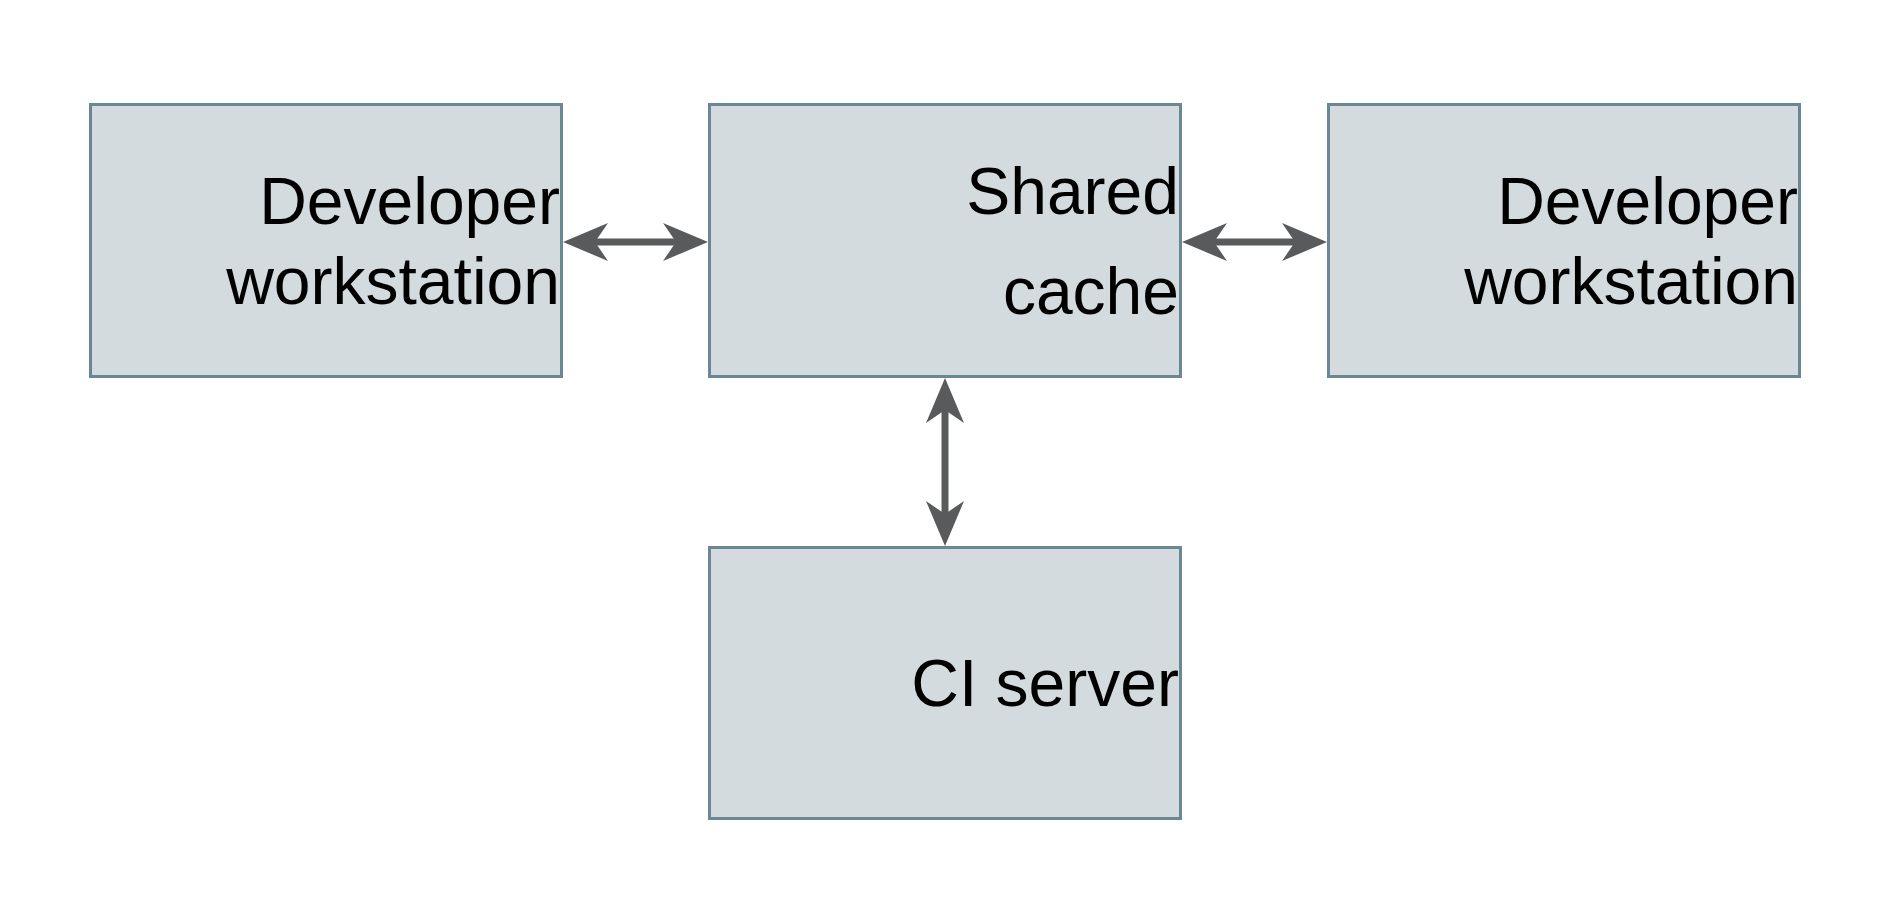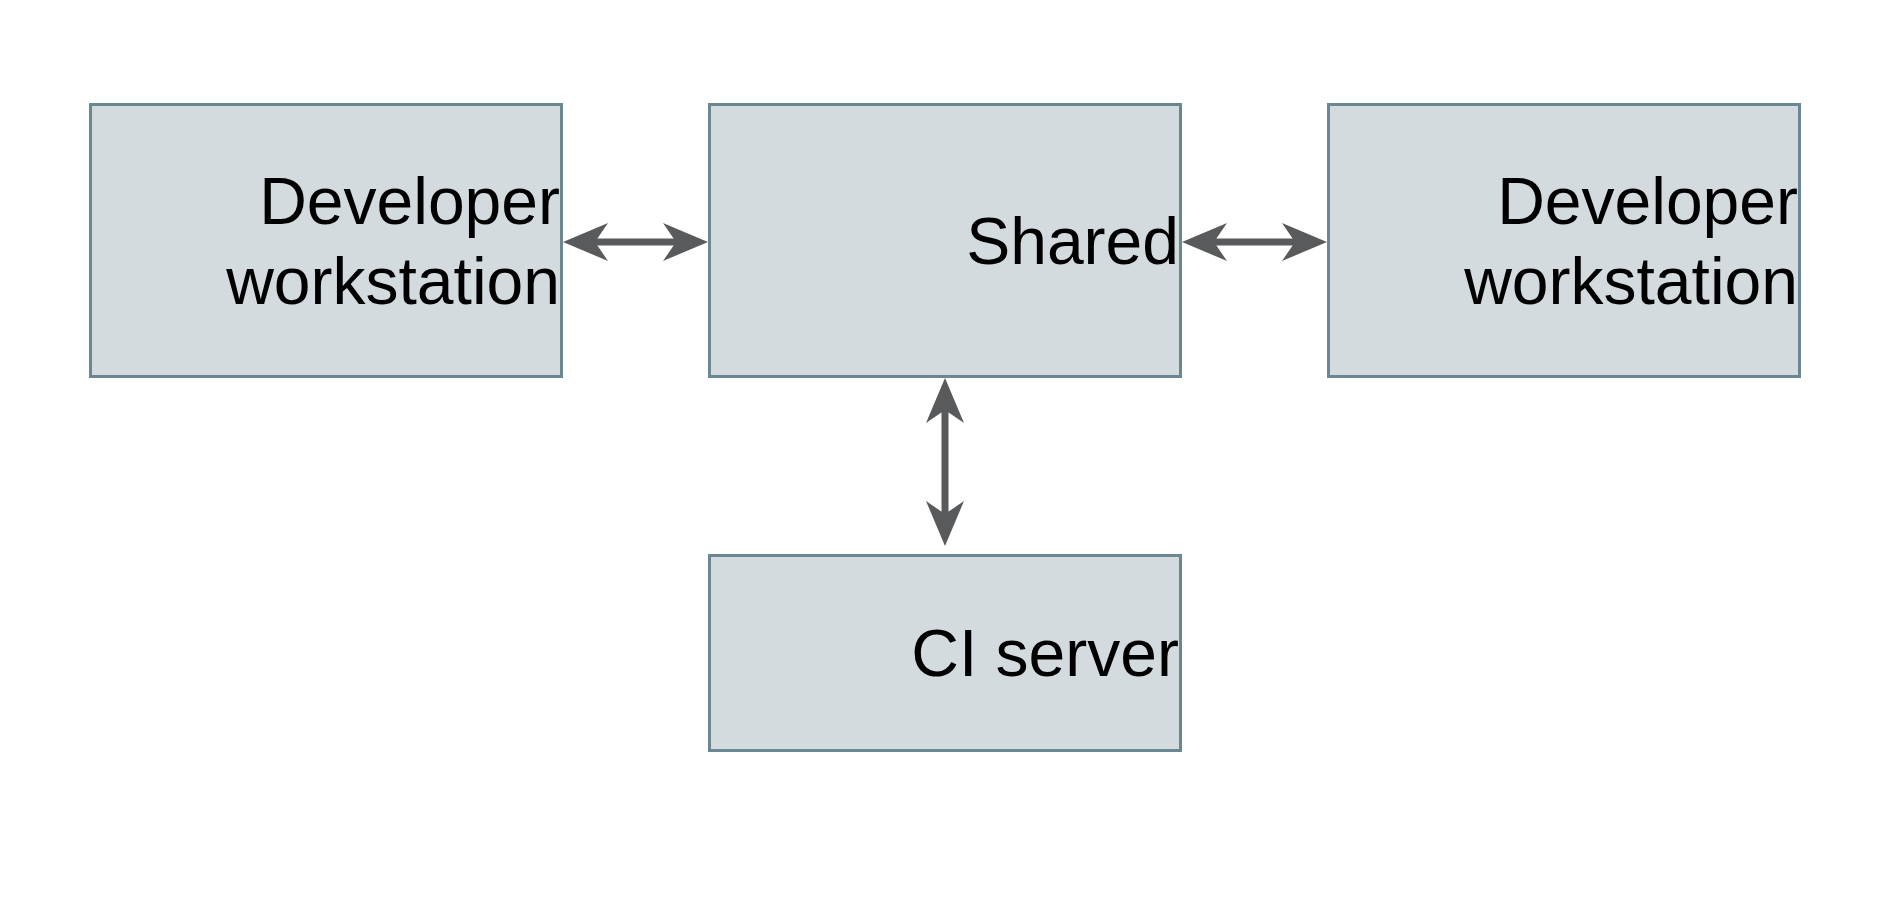--- a/index.html
+++ b/index.html
@@ -37,40 +37,41 @@
     color: var(--text);
     font-size: 66px;
     line-height: 80px;
     font-weight: 400;
     letter-spacing: 0;
   }
   .node-line { white-space: nowrap; }
   #node-dev-left   { left: 89px;   top: 103px; }
   #node-shared     { left: 708px;  top: 103px; gap: 20px; }
   #node-dev-right  { left: 1327px; top: 103px; }
-  #node-ci         { left: 708px;  top: 546px; height: 198px; margin-top: 8px; }
+  #node-ci         { left: 708px;  top: 546px; height: 274px; }
   .edge { position: absolute; display: block; }
   #edge-left     { left: 563px;  top: 218px; }
   #edge-right    { left: 1182px; top: 218px; }
   #edge-vertical { left: 921px;  top: 378px; }
   .edge-shaft { stroke: var(--arrow); stroke-width: 7; }
   .edge-head  { fill: var(--arrow); }
 </style>
 </head>
 <body>
 
 <div class="canvas">
 
   <div class="node" id="node-dev-left">
     <div class="node-line">Developer</div>
     <div class="node-line">workstation</div>
   </div>
 
   <div class="node" id="node-shared">
     <div class="node-line">Shared</div>
+    <div class="node-line">cache</div>
   </div>
 
   <div class="node" id="node-dev-right">
     <div class="node-line">Developer</div>
     <div class="node-line">workstation</div>
   </div>
 
   <div class="node" id="node-ci">
     <div class="node-line">CI server</div>
   </div>

